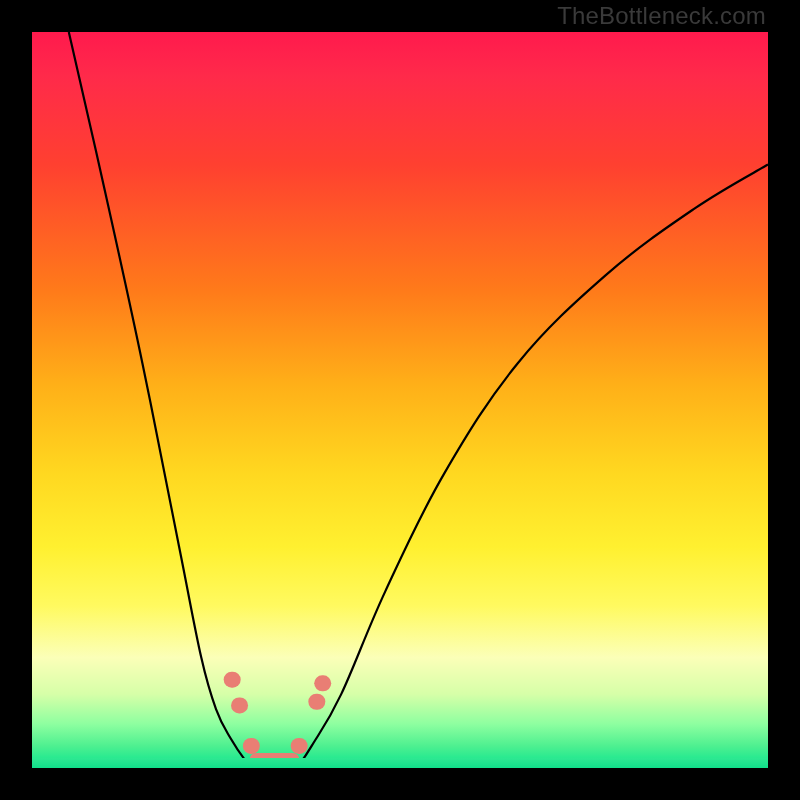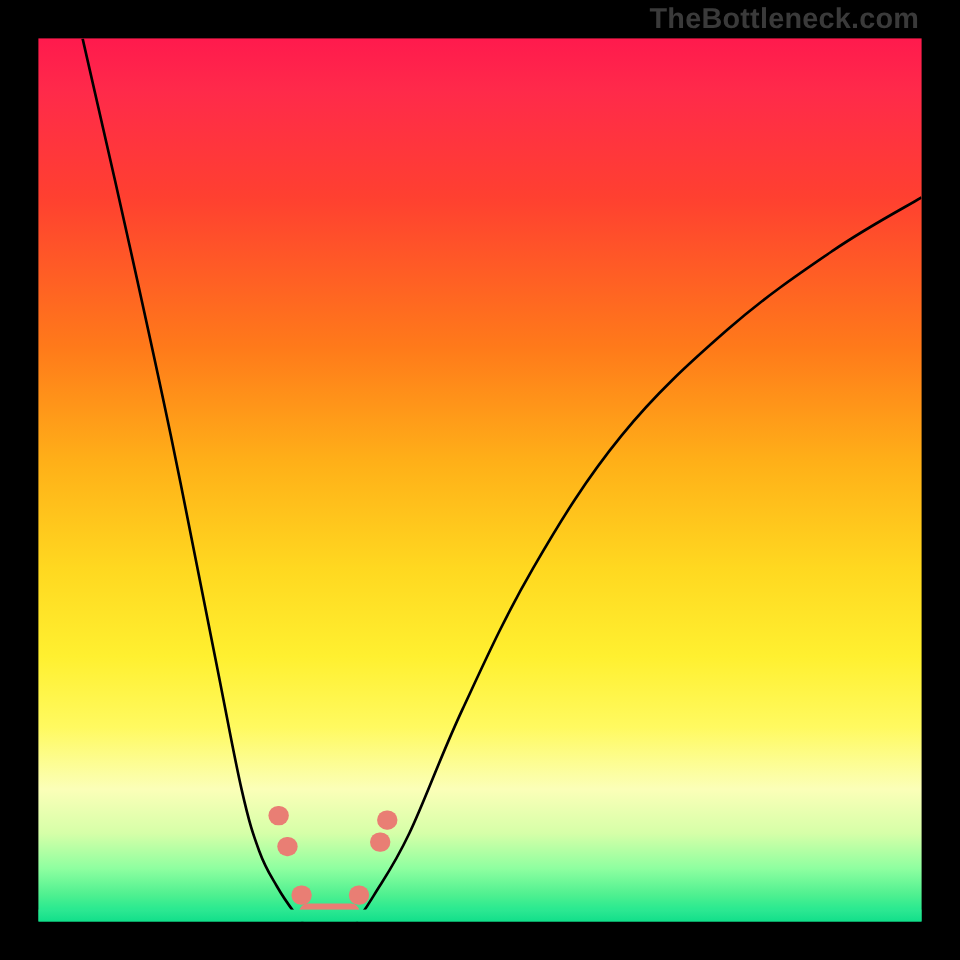--- a/index.html
+++ b/index.html
@@ -45,21 +45,21 @@
       #0de28c 100%
     );
     overflow: hidden;
   }
   .watermark {
     position: absolute;
     top: 2px;
     right: 34px;
     color: #3a3a3a;
     font-size: 24px;
-    font-weight: 700;
+    font-weight: 400;
     letter-spacing: 0.2px;
     z-index: 10;
   }
   svg.curves {
     position: absolute;
     top: 0;
     left: 0;
     width: 736px;
     height: 736px;
   }

